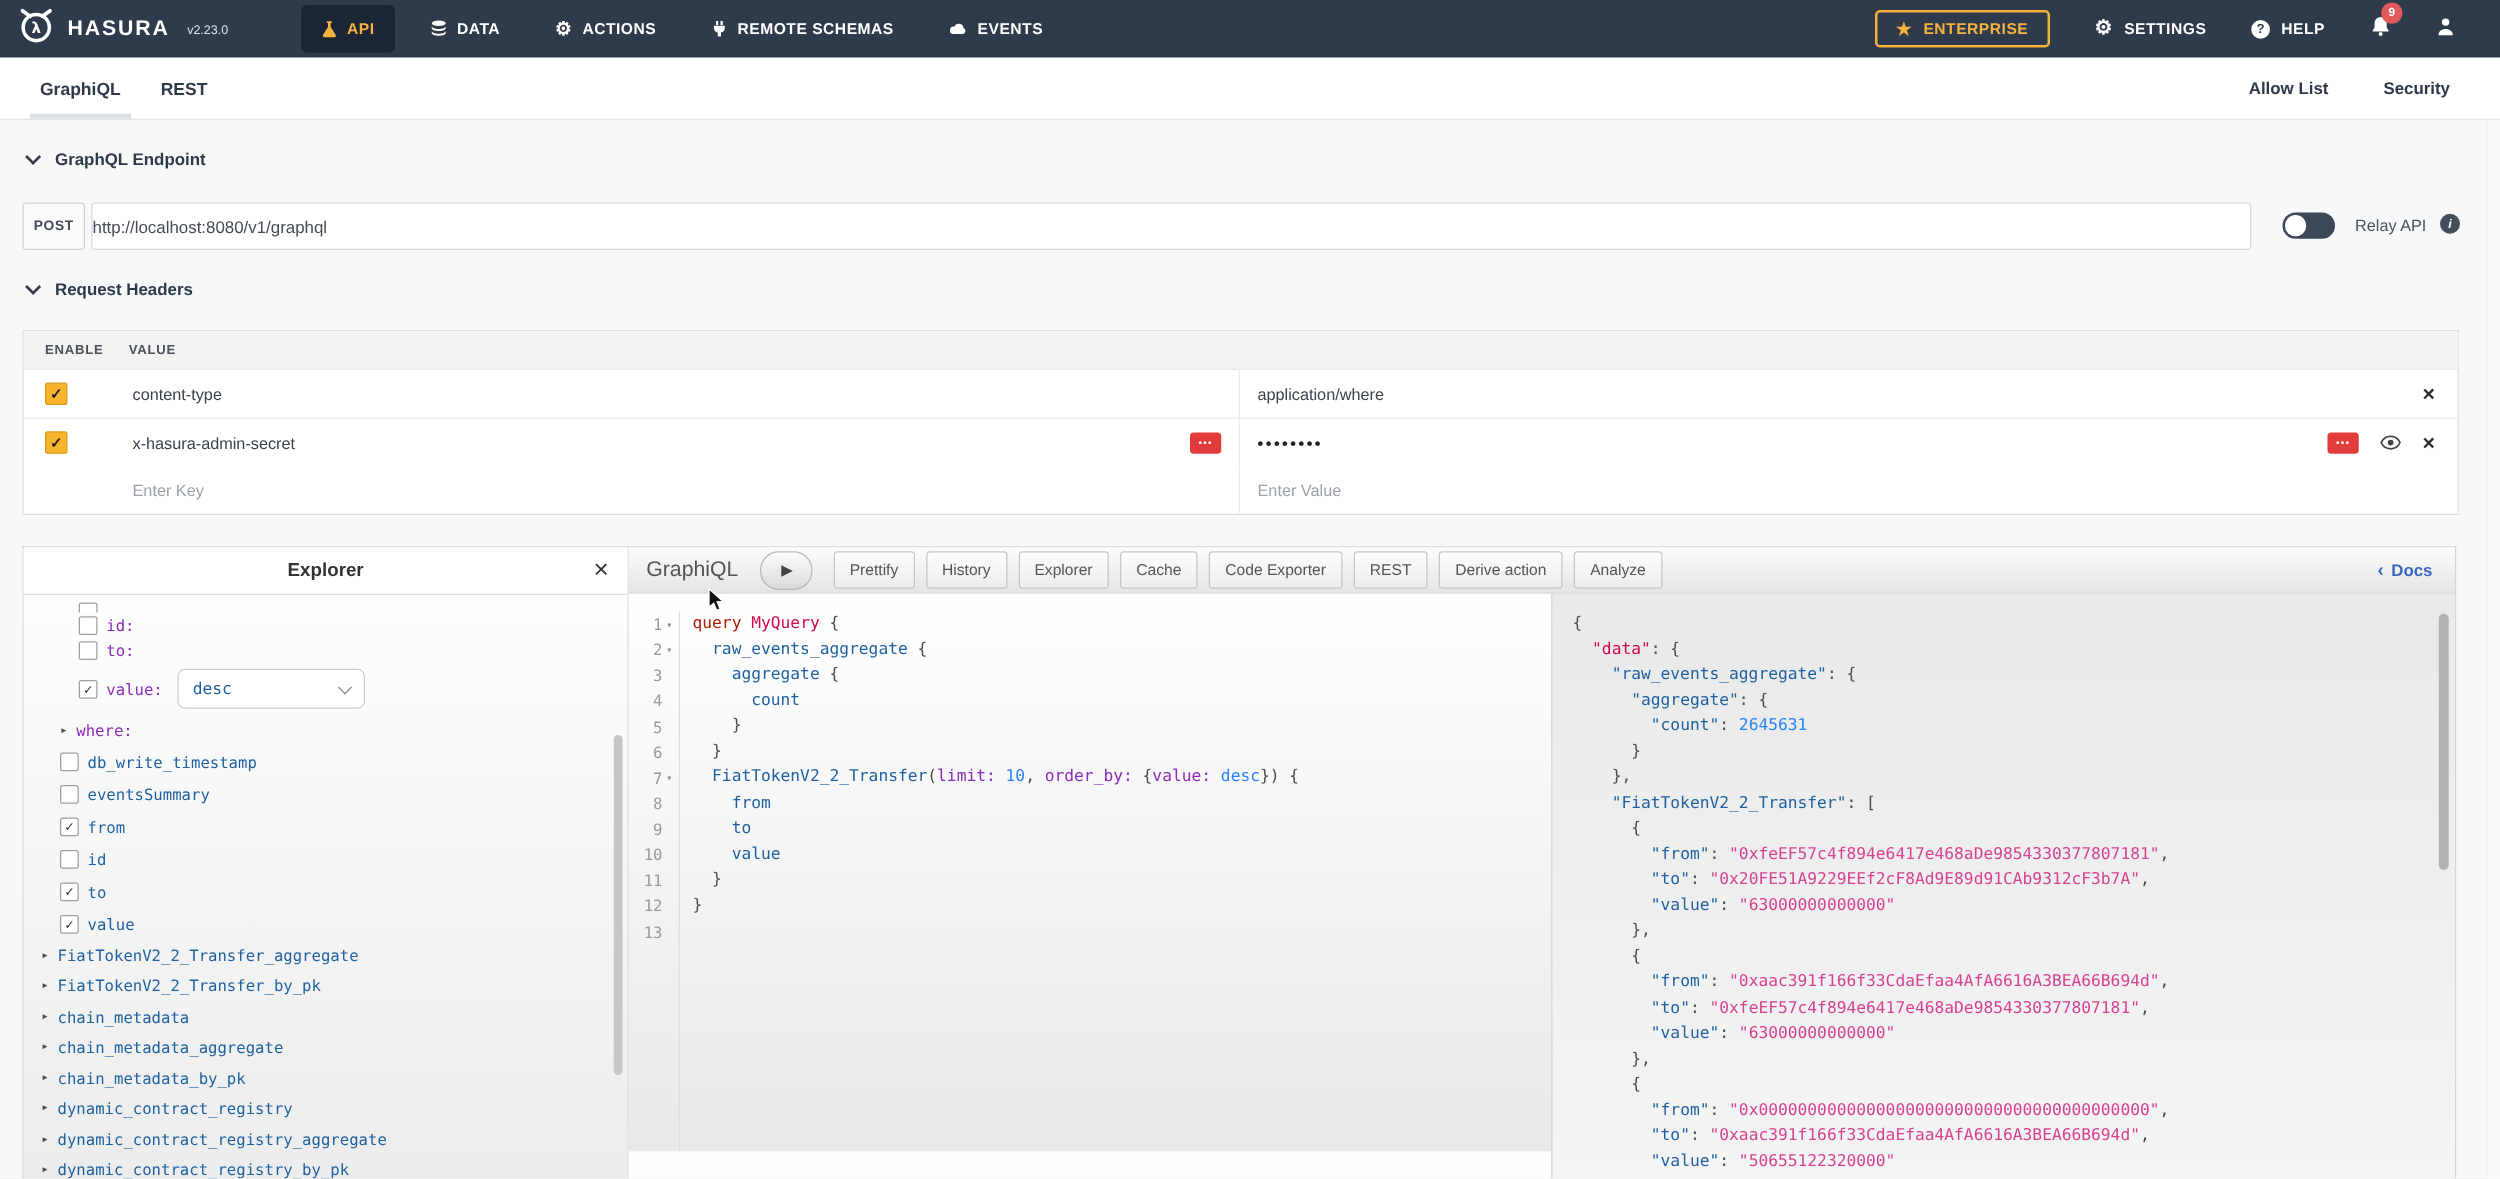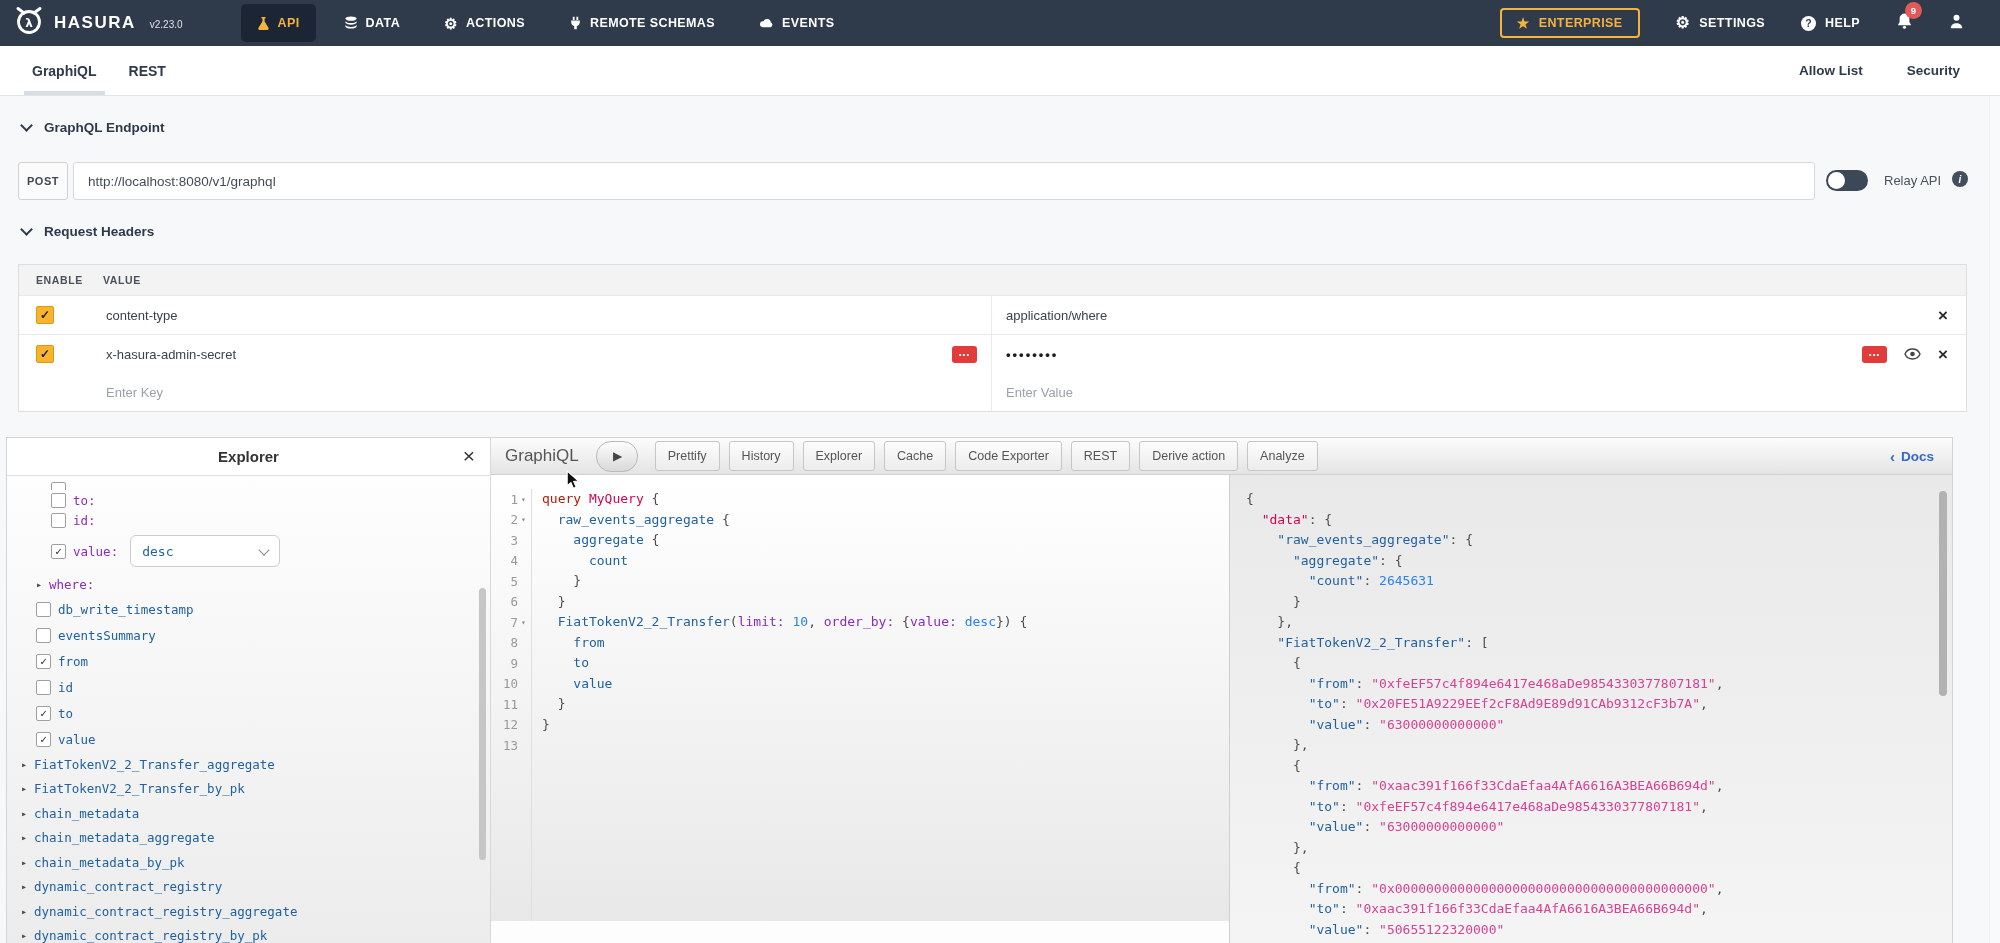--- a/index.html
+++ b/index.html
@@ -34,21 +34,21 @@
 
   
   .section-head{position:absolute;display:flex;align-items:center;gap:13px;font-size:13.5px;font-weight:bold;color:#2e3a4a;cursor:pointer;}
   #endpoint-head{top:120px;left:22px;}
   #headers-head{top:224px;left:22px;}
   .chev{width:7px;height:7px;border-left:2px solid #2e3a4a;border-bottom:2px solid #2e3a4a;transform:rotate(-45deg);margin-top:-4px;}
 
   
   .endpoint-row{position:absolute;top:162px;left:18px;height:38px;display:flex;align-items:center;}
   .post-box{width:48px;height:36px;background:#fbfbfb;border:1px solid #d2d2d2;border-radius:3px;display:flex;align-items:center;justify-content:center;font-size:11px;font-weight:bold;color:#3f4854;letter-spacing:.5px;}
-  .url-input{width:1726px;height:36px;margin-left:5px;background:#fff;border:1px solid #d8d8d8;border-radius:3px;display:flex;align-items:center;padding-left:14px;font-size:13.5px;color:#444c58;}
+  .url-input{width:1726px;height:36px;margin-left:5px;background:#fff;border:1px solid #d8d8d8;border-radius:3px;display:flex;align-items:center;font-size:13.5px;color:#444c58;}
   #relay-toggle{position:absolute;top:170px;left:1826px;width:42px;height:21px;border-radius:11px;background:#3c4758;cursor:pointer;}
   #relay-toggle .knob{position:absolute;left:2px;top:2px;width:17px;height:17px;border-radius:50%;background:#fff;}
   #relay-label{position:absolute;top:173px;left:1884px;font-size:13px;color:#4a525e;}
   #relay-info{position:absolute;top:171px;left:1952px;width:16px;height:16px;border-radius:50%;background:#454e5c;color:#fff;font-size:10px;font-weight:bold;font-style:italic;display:flex;align-items:center;justify-content:center;cursor:pointer;}
 
   
   .hdr-table{position:absolute;top:264px;left:18px;width:1947px;background:#fff;border:1px solid #dedede;}
   .hdr-row{display:flex;align-items:stretch;border-bottom:1px solid #e9e9e9;height:38px;position:relative;font-size:13px;color:#39424e;}
   .hdr-row:last-child{border-bottom:none;}
   .hdr-head{height:30px;background:#f3f3f3;font-size:10.5px;font-weight:bold;letter-spacing:.6px;color:#4a515c;}
@@ -59,21 +59,21 @@
   .cb{width:16px;height:16px;background:#f7b42c;border:1px solid #d89b17;border-radius:2px;display:flex;align-items:center;justify-content:center;font-size:12px;font-weight:bold;color:#1d1d1d;cursor:pointer;}
   .secret-pill{width:25px;height:17px;background:#e23b3b;border-radius:3px;color:#fff;font-size:8px;letter-spacing:1px;display:flex;align-items:center;justify-content:center;}
   .c-key .secret-pill{margin-left:auto;margin-right:14px;}
   .masked-val{font-weight:bold;letter-spacing:2px;color:#1f1f1f;}
   .row-actions{margin-left:auto;display:flex;align-items:center;gap:17px;margin-right:18px;}
   .xi{font-size:17px;font-weight:bold;color:#2b2b2b;cursor:pointer;line-height:1;}
   .eye{display:flex;align-items:center;cursor:pointer;}
   .ph{color:#9aa1ab;}
 
   
-  .gq{position:absolute;top:437px;left:6px;width:1947px;bottom:0;background:#fff;border:1px solid #d5d5d5;border-bottom:none;display:flex;box-sizing:border-box;}
+  .gq{position:absolute;top:437px;left:18px;width:1947px;bottom:0;background:#fff;border:1px solid #d5d5d5;border-bottom:none;display:flex;box-sizing:border-box;}
   
   .explorer{width:484px;border-right:1px solid #d8d8d8;display:flex;flex-direction:column;background:linear-gradient(#ffffff,#ececec);box-sizing:border-box;}
   .explorer-head{height:37px;border-bottom:1px solid #e2e2e2;display:flex;align-items:center;justify-content:center;position:relative;font-size:15px;font-weight:bold;color:#333;background:#fff;flex:none;}
   .explorer-close{position:absolute;right:15px;top:6px;font-size:21px;color:#333;cursor:pointer;font-weight:normal;}
   .explorer-body{flex:1;position:relative;overflow:hidden;padding-top:4px;font-family:"DejaVu Sans Mono",monospace;font-size:12.5px;}
   .x-row{display:flex;align-items:center;cursor:pointer;}
   .x-cb{width:13px;height:13px;border:1px solid #9f9f9f;border-radius:2px;background:#fff;margin-right:7px;display:flex;align-items:center;justify-content:center;font-size:11px;color:#222;flex:none;}
   .x-arrow{color:#4d4d4d;font-size:10px;margin-right:7px;}
   .x-arg-label{color:#8B2BB9;}
   .x-field-label{color:#1F61A0;}
@@ -300,25 +300,25 @@
         <span class="explorer-close">×</span>
       </div>
       <div class="explorer-body">
         <div>
             <div class="x-row" style="overflow: hidden; height: 10px; padding-left: 44px;">
               <span class="x-cb" style="margin-top:8px;"></span>
               <span class="x-arg-label"></span>
             </div>
             <div class="x-row" style="height: 20px; padding-left: 44px;">
               <span class="x-cb"></span>
-              <span class="x-arg-label">to:</span>
+              <span class="x-arg-label">id:</span>
             </div>
             <div class="x-row" style="height: 20px; padding-left: 44px;">
               <span class="x-cb"></span>
-              <span class="x-arg-label">id:</span>
+              <span class="x-arg-label">to:</span>
             </div>
             <div class="x-row" style="height: 42px; padding-left: 44px;">
               <span class="x-cb">✓</span>
               <span class="x-arg-label">value:</span>
               <span class="x-dd">
                 <span>desc</span>
                 <span class="dd-chev"></span>
               </span>
             </div>
             <div class="x-row" style="height: 24px; padding-left: 29px;">

